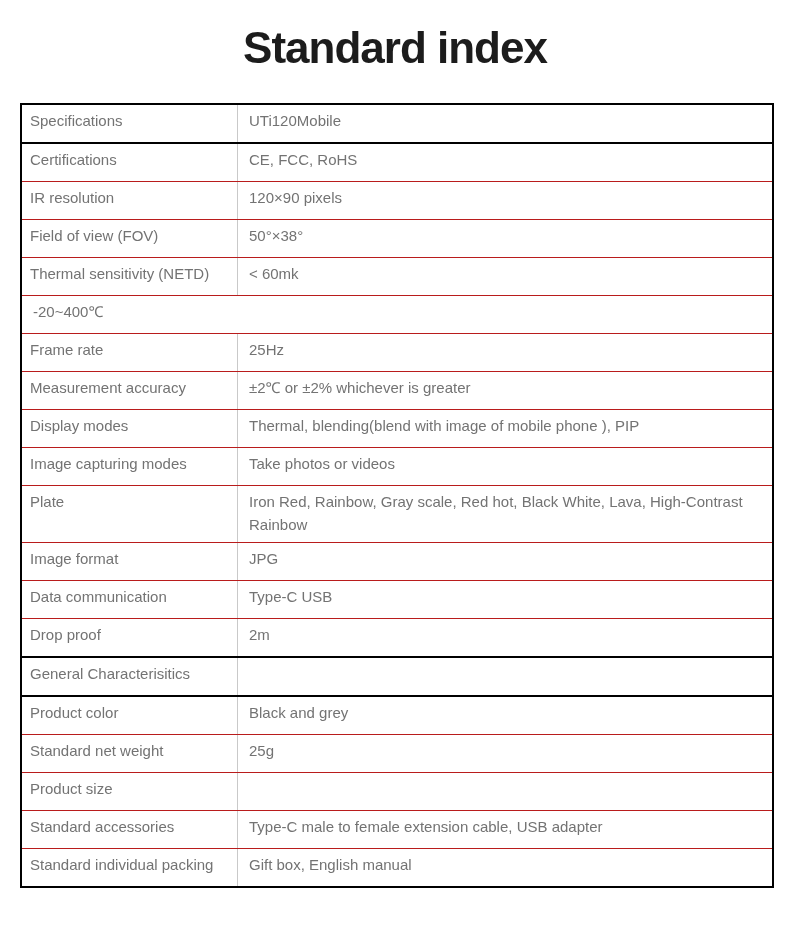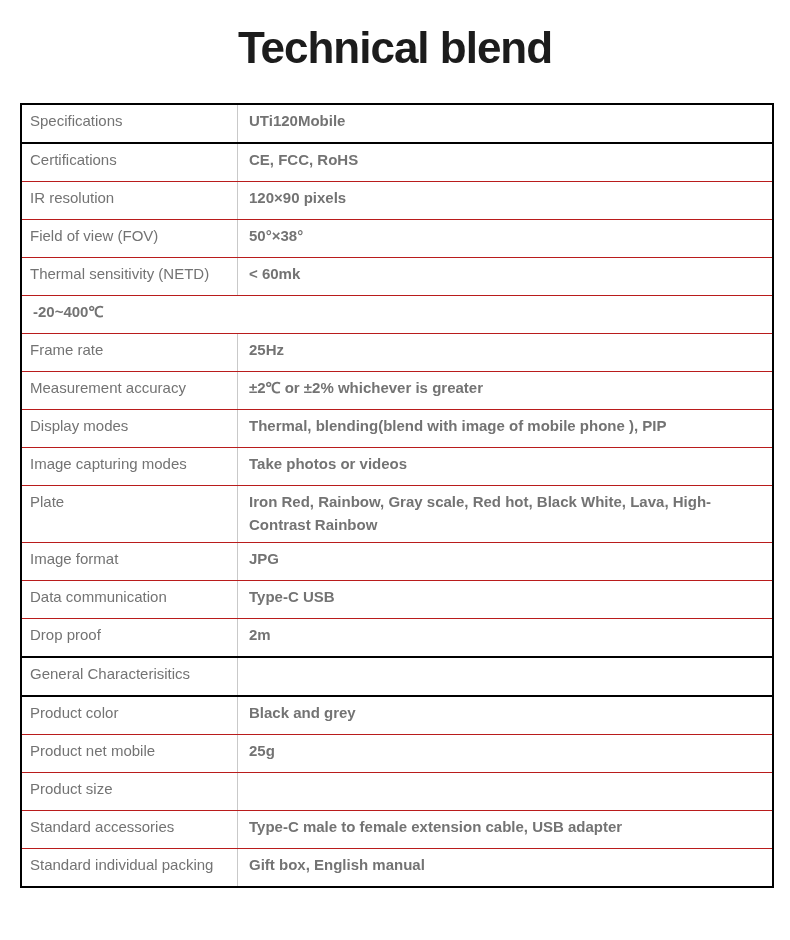--- a/index.html
+++ b/index.html
@@ -45,27 +45,26 @@
     line-height: 23px;
     color: #737373;
     padding: 4px 10px 6px 8px;
   }
   .cell.label {
     border-right: 1px solid #c9c9c9;
   }
   .cell.value {
     padding-left: 11px;
     padding-right: 16px;
-    font-weight: bold;
   }
 </style>
 </head>
 <body>
 
-<h1 class="page-title">Technical blend</h1>
+<h1 class="page-title">Standard index</h1>
 
 <div class="spec-table" id="spec-table">
   <div class="row divider-thick">
     <div class="cell label">
       <span>Specifications</span>
     </div>
     <div class="cell value">
       <span>UTi120Mobile</span>
     </div>
   </div>
@@ -198,21 +197,21 @@
     <div class="cell label">
       <span>Product color</span>
     </div>
     <div class="cell value">
       <span>Black and grey</span>
     </div>
   </div>
 
   <div class="row divider-thin">
     <div class="cell label">
-      <span>Product net mobile</span>
+      <span>Standard net weight</span>
     </div>
     <div class="cell value">
       <span>25g</span>
     </div>
   </div>
 
   <div class="row divider-thin">
     <div class="cell label">
       <span>Product size</span>
     </div>

